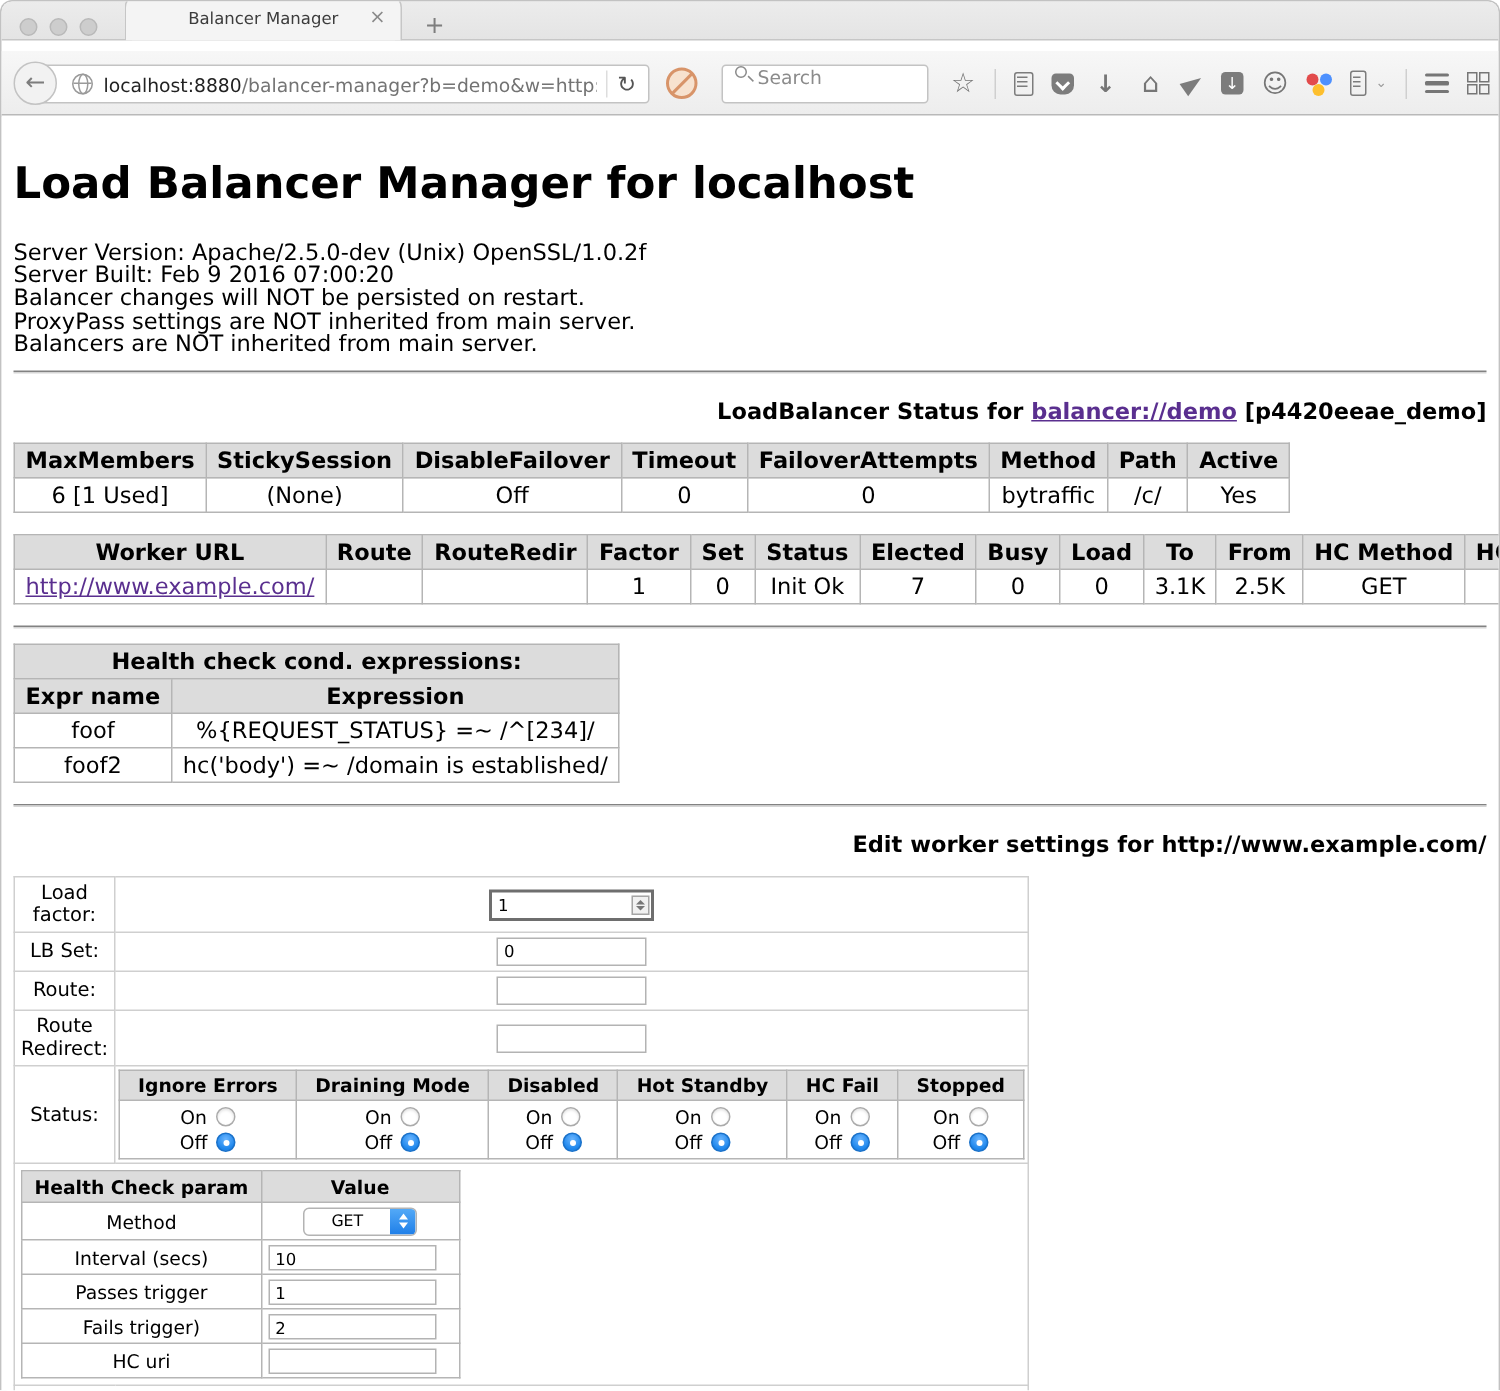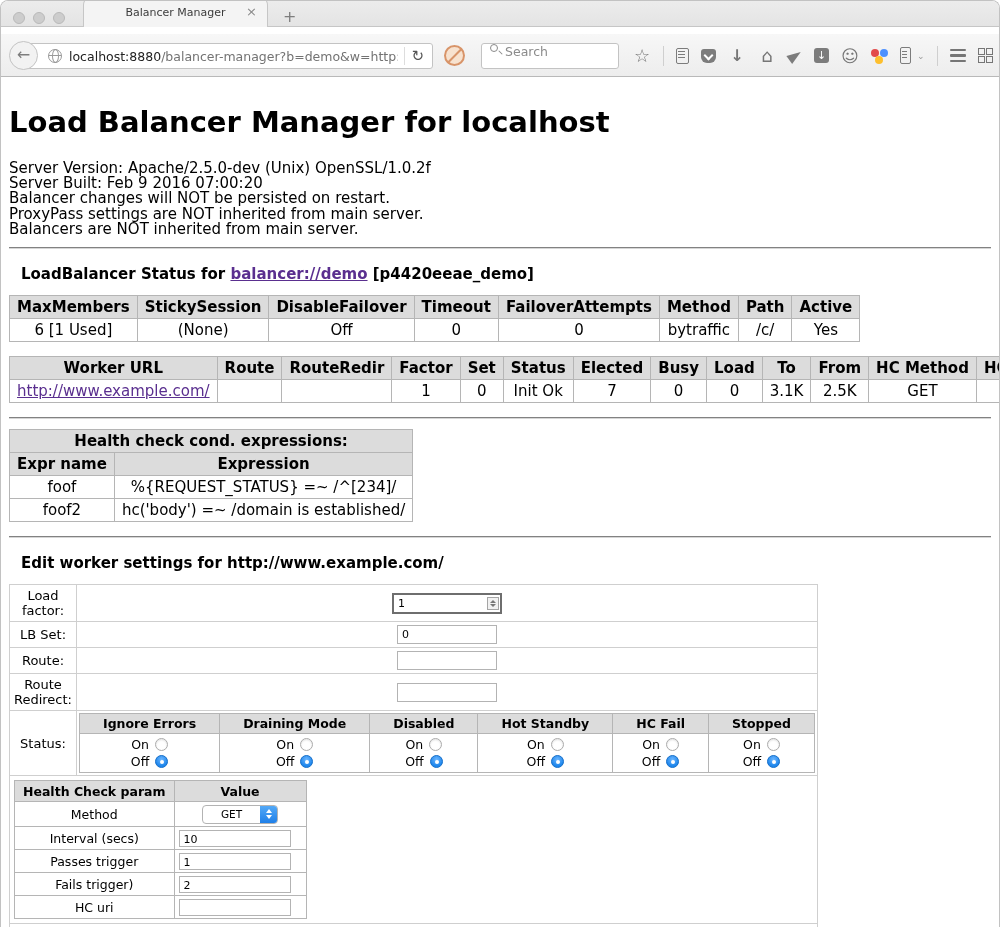--- a/index.html
+++ b/index.html
@@ -54,21 +54,21 @@
   .hamburger { display:flex; flex-direction:column; gap:3px; }
   .hamburger i { width:16px; height:2.5px; background:#767676; border-radius:1px; }
   .gridicon { display:grid; grid-template-columns:7px 7px; grid-template-rows:7px 7px; gap:1px; }
   .gridicon i { border:1.5px solid #767676; }
 
   
   .page { position:absolute; left:0; top:77px; right:0; bottom:0; background:#fff; padding:0 8px; font-size:13px; color:#000; }
   h1 { font-size:29px; font-weight:bold; margin:27px 0 22px 0; letter-spacing:0; }
   .info-line { font-size:15px; line-height:15.2px; }
   hr { border:none; border-top:2px groove #d6d6d6; margin:10px 0; }
-  h3 { font-size:15px; font-weight:bold; margin:16px 0 12px 12px; }
+  h3 { font-size:15px; font-weight:bold; margin:16px 0 12px 2px;text-align:right; }
   a.plink { color:#5a2f8f; text-decoration:underline; font-weight:bold; }
   a.wlink { color:#5a2f8f; text-decoration:underline; }
 
   table.data { border-collapse:collapse; font-size:15px; border:1px solid #8a8a8a; margin-bottom:14px; }
   table.data th, table.data td { border:1px solid #b5b5b5; padding:2px 7px; text-align:center; white-space:nowrap; }
   table.data th { background:#dcdcdc; font-weight:bold; }
   td.lefty { text-align:left; }
 
   
   table.formtbl { border-collapse:collapse; font-size:13px; border:1px solid #9a9a9a; width:565px; margin-top:4px; }
@@ -76,21 +76,21 @@
   td.flabel { width:102px; text-align:center; }
   td.fval { text-align:center; }
   .textinput { display:inline-block; width:100px; height:19px; border:1px solid #b3b3b3; background:#fff; font-size:11px; text-align:left; padding:2px 4px; vertical-align:middle; }
   .spinbox { display:inline-flex; width:110px; height:21px; border:2px solid #6e6e6e; background:#fff; align-items:center; padding-left:4px; font-size:11px; }
   .spinbox .v { flex:1; text-align:left; }
   .spinbox .spin { width:12px; height:13px; border:1px solid #a5a5a5; background:#f1f1f1; margin-right:1px; display:flex; flex-direction:column; align-items:center; justify-content:center; gap:1px; }
   .tri-up { width:0; height:0; border-left:3px solid transparent; border-right:3px solid transparent; border-bottom:3px solid #777; }
   .tri-dn { width:0; height:0; border-left:3px solid transparent; border-right:3px solid transparent; border-top:3px solid #777; }
 
   table.inner { border-collapse:collapse; font-size:12.5px; border:1px solid #8a8a8a; }
-  table.inner th, table.inner td { border:1px solid #b5b5b5; padding:2px 23px; text-align:center; white-space:nowrap; }
+  table.inner th, table.inner td { border:1px solid #b5b5b5; padding:2px 12px; text-align:center; white-space:nowrap; }
   table.inner th { background:#dcdcdc; font-weight:bold; }
 
   .radrow { display:flex; align-items:center; justify-content:center; gap:6px; line-height:17px; }
   .radio { width:13px; height:13px; border-radius:50%; display:inline-block; flex:0 0 auto; }
   .radio.off { background:#fff; border:1px solid #ababab; box-shadow:inset 0 1px 2px rgba(0,0,0,.12); }
   .radio.on { background:radial-gradient(circle at 50% 32%, #6cb6ff, #1d86ec 70%); border:1px solid #1a71c9; position:relative; }
   .radio.on::after { content:""; position:absolute; left:4px; top:4px; width:4px; height:4px; background:#fff; border-radius:50%; }
 
   .mac-select { display:inline-flex; align-items:stretch; border:1px solid #b3b3b3; border-radius:4px; background:#fff; height:19px; vertical-align:middle; overflow:hidden; }
   .mac-select .txt { font-size:10.5px; display:flex; align-items:center; justify-content:center; padding:0 6px; }

